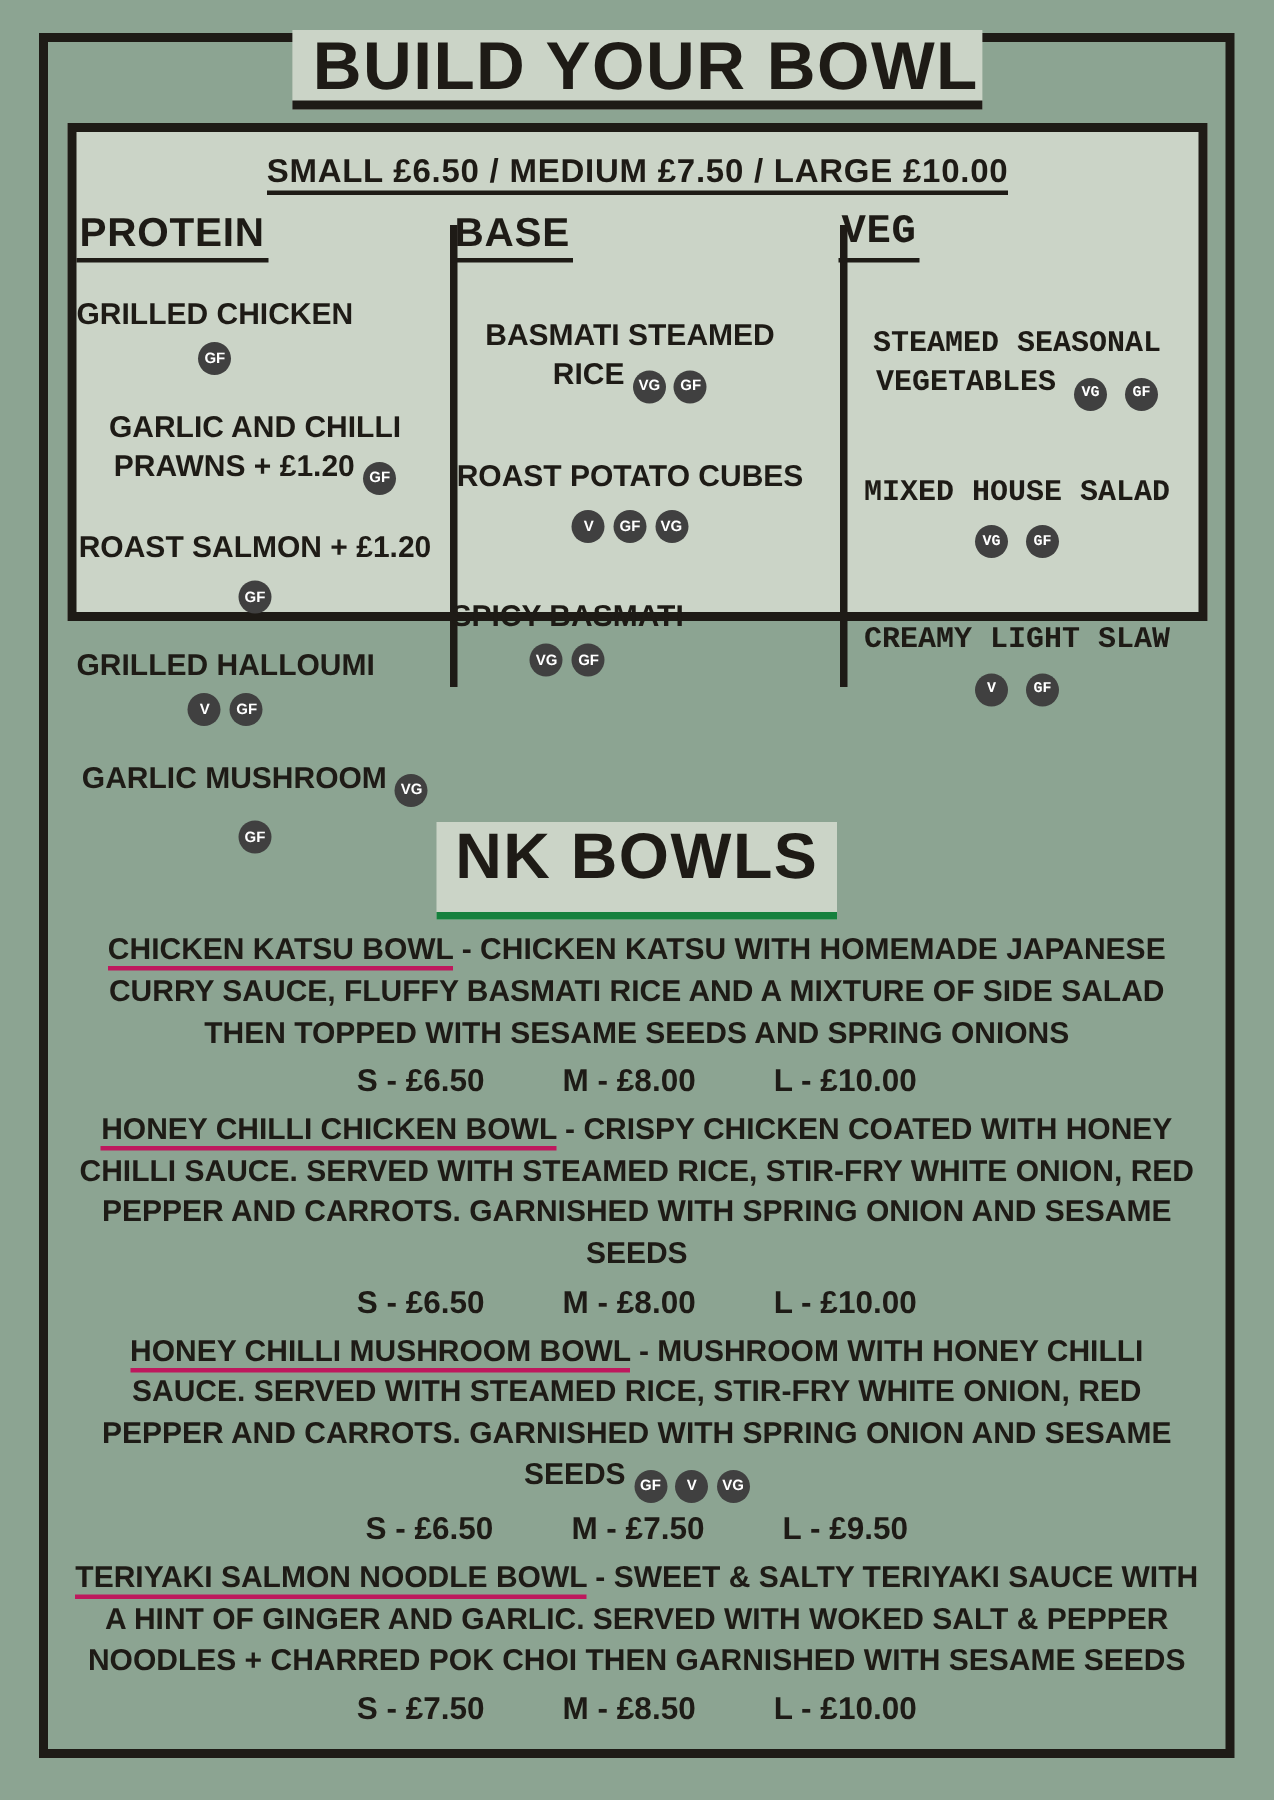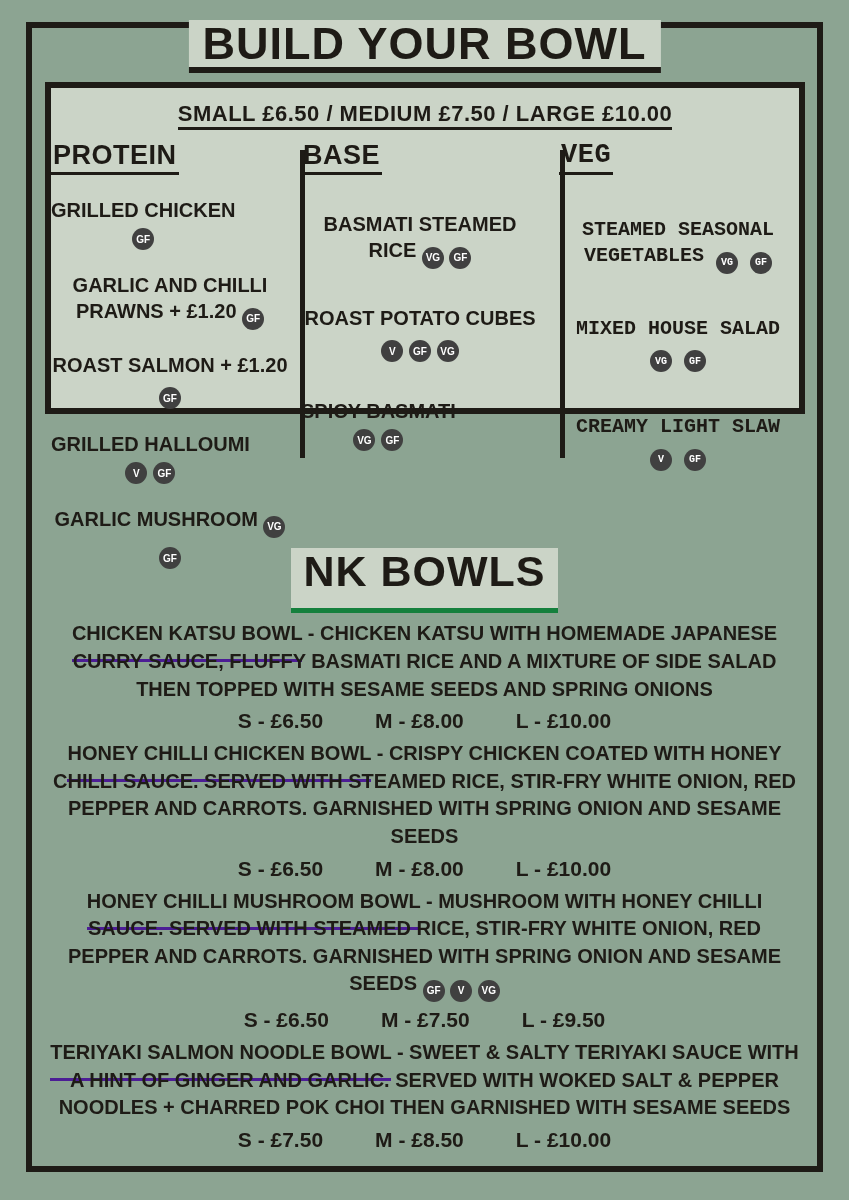--- a/index.html
+++ b/index.html
@@ -16,21 +16,21 @@
     left:26px;top:22px;right:26px;bottom:28px;
     border:6px solid #1E1B16;
   }
   .page-title{
     position:absolute;
     top:20px;left:50%;
     transform:translateX(-50%);
     z-index:3;
     background:#CBD4C7;
     border-bottom:6px solid #1E1B16;
-    padding:1px 14px 0 14px;
+    padding:1px 2px 0 14px;
     font-size:45px;
     font-weight:bold;
     letter-spacing:1px;
     line-height:1.02;
     white-space:nowrap;
   }
   .panel{
     position:absolute;
     left:45px;top:82px;
     width:760px;height:332px;
@@ -91,21 +91,21 @@
     border-bottom:5px solid #15803d;
     padding:0 12px 14px 12px;
     line-height:1.08;letter-spacing:1px;
   }
   .bowl{margin-top:7px;}
   .bowl-text{
     margin:0 10px;
     font-size:20px;font-weight:bold;
     line-height:1.38;
   }
-  .bowl-name{border-bottom:3px solid #4c1d95;padding-bottom:15px;}
+  .bowl-name{border-bottom:3px solid #be185d;padding-bottom:0;}
   .prices{
     display:flex;justify-content:center;gap:52px;
     font-size:21px;font-weight:bold;
     margin-top:6px;
   }
 </style>
 </head>
 <body>
 
 <div class="frame"></div>

